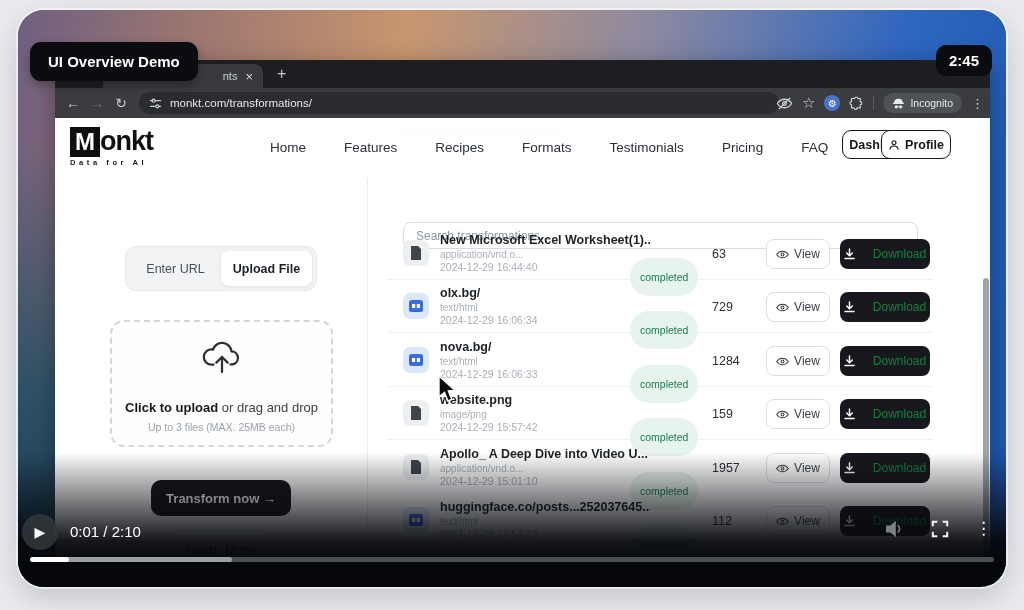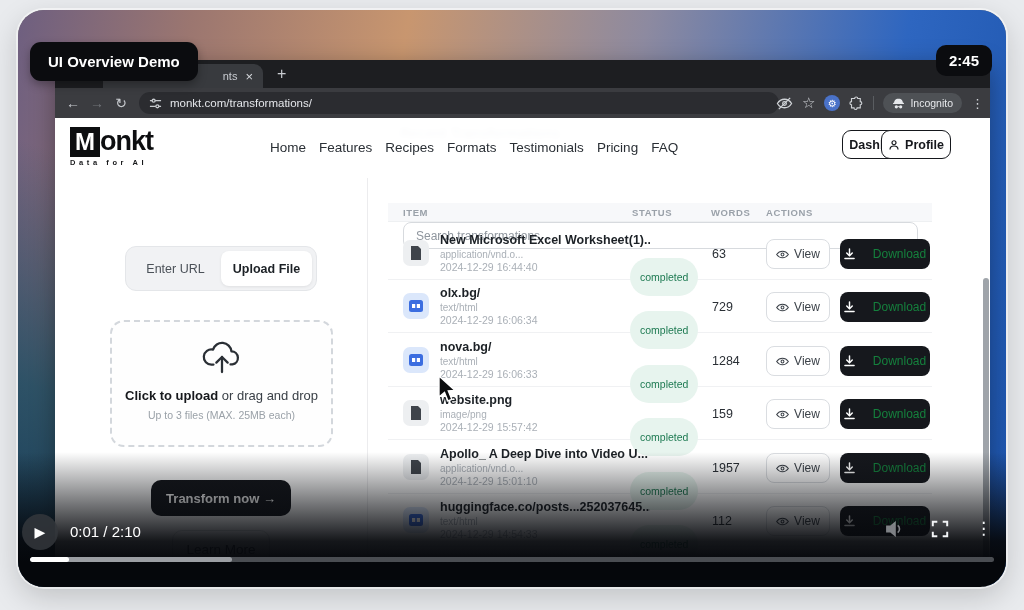--- a/index.html
+++ b/index.html
@@ -43,38 +43,38 @@
   .page { position:absolute; left:0; top:58px; width:935px; height:469px; background:#fff; }
   .ghost-heading { position:absolute; left:345px; top:7px; font-size:14px; font-weight:700;
     color:#c3c8cd; filter:blur(2.5px); }
   .site-header { position:absolute; left:0; top:0; width:100%; height:58px; background:rgba(255,255,255,.92); }
   .logo { position:absolute; left:15px; top:8px; }
   .logo-row { display:flex; align-items:center; }
   .m-box { display:inline-flex; width:30px; height:30px; background:#0d0e10; color:#fff;
     align-items:center; justify-content:center; font-weight:800; font-size:24px; }
   .logo-rest { font-weight:800; font-size:27px; color:#0d0e10; letter-spacing:-1px; }
   .logo-sub { font-size:7.5px; letter-spacing:3.6px; color:#17181a; font-weight:700; margin-top:1px; }
-  .nav { position:absolute; left:215px; top:0; height:58px; display:flex; align-items:center; gap:13px; }
+  .nav { position:absolute; left:215px; top:0; height:58px; display:flex; align-items:center; gap:38px; }
   .nav span { font-size:13.5px; color:#2a2f35; }
   .hdr-btn { position:absolute; top:12px; height:29px; border:1.5px solid #15171c; border-radius:9px;
     background:#fff; font-size:12.5px; font-weight:600; color:#15171c; display:flex; align-items:center;
     justify-content:center; gap:5px; font-family:inherit; }
   .btn-dashboard { left:739px; width:80px;margin-left:48px; }
   .btn-profile { left:826px; width:70px; }
 
   
   .seg { position:absolute; left:70px; top:128px; width:192px; height:45px; background:#f1f2f4;
     border:1px solid #e4e6e9; border-radius:11px; display:flex; padding:4px; }
   .seg-tab { flex:1; display:flex; align-items:center; justify-content:center; font-size:12.5px;
     color:#4b5158; border-radius:8px; font-family:inherit; border:0; background:transparent; }
   .seg-tab.active { background:#fff; font-weight:700; color:#1c2126; box-shadow:0 1px 3px rgba(0,0,0,.08); }
   .dropzone { position:absolute; left:55px; top:202px; width:223px; height:127px;
     border:2px dashed #d3d7dc; border-radius:14px; background:#fefefe; text-align:center; }
   .cloud { margin-top:18px; }
-  .dz-title { font-size:13px; color:#3a4047; margin-top:10px; }
+  .dz-title { font-size:13px; color:#3a4047; margin-top:22px; }
   .dz-title b { color:#16181c; }
   .dz-sub { font-size:10.5px; color:#9aa1a8; margin-top:6px; }
   .transform-btn { position:absolute; left:96px; top:362px; width:140px; height:36px; background:#15171c;
     color:#fff; border:0; border-radius:10px; font-size:13px; font-weight:600; font-family:inherit; }
   .learn-btn { position:absolute; left:117px; top:412px; width:98px; height:38px; background:#fff;
     border:1px solid #d9dcdf; border-radius:10px; font-size:13.5px; color:#2a2f35; font-family:inherit; }
   .vdivider { position:absolute; left:312px; top:60px; width:1px; height:409px; background:#ececee; }
 
   
   .search { position:absolute; left:348px; top:104px; width:515px; height:27px; border:1px solid #d7dade;
@@ -233,26 +233,20 @@
                 <path d="M16 24l6-6 6 6"></path>
               </g>
             </svg>
           <div class="dz-title"><b>Click to upload</b><span> or drag and drop</span></div>
           <div class="dz-sub">Up to 3 files (MAX. 25MB each)</div>
         </div>
         <button class="transform-btn"><span>Transform now</span>&nbsp;<span>→</span></button>
         <button class="learn-btn"><span>Learn More</span></button>
 
         <input class="search" placeholder="Search transformations..." style="">
-        <div class="thead">
-          <span class="th" style="left:15px">ITEM</span>
-          <span class="th" style="left:244px">STATUS</span>
-          <span class="th" style="left:323px">WORDS</span>
-          <span class="th" style="left:378px">ACTIONS</span>
-        </div>
 
         <div class="row" style="top:109px">
           <span class="ficon file">
               <svg width="12" height="14" viewBox="0 0 12 14">
                 <path d="M1 0h7l3 3v11H1z" fill="currentColor"></path>
               </svg>
             </span>
           <div class="rtitle">New Microsoft Excel Worksheet(1)...</div>
           <div class="rtype">application/vnd.o...</div>
           <div class="rdate">2024-12-29 16:44:40</div>

